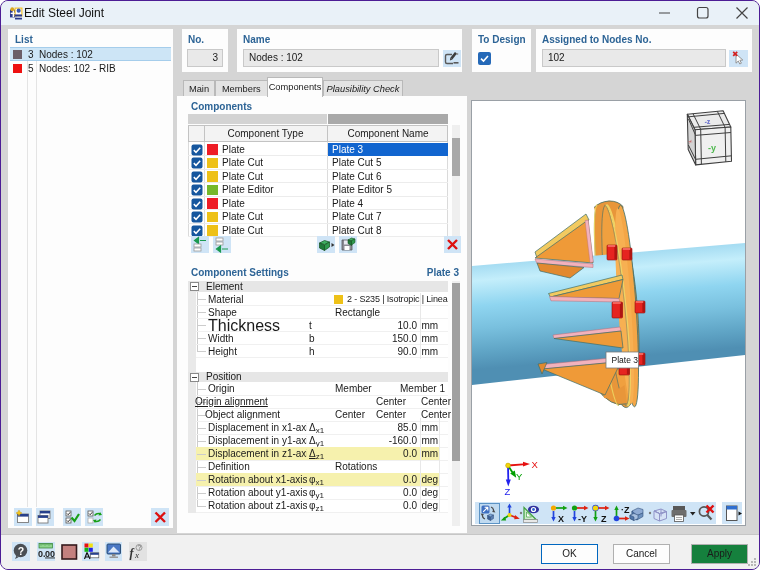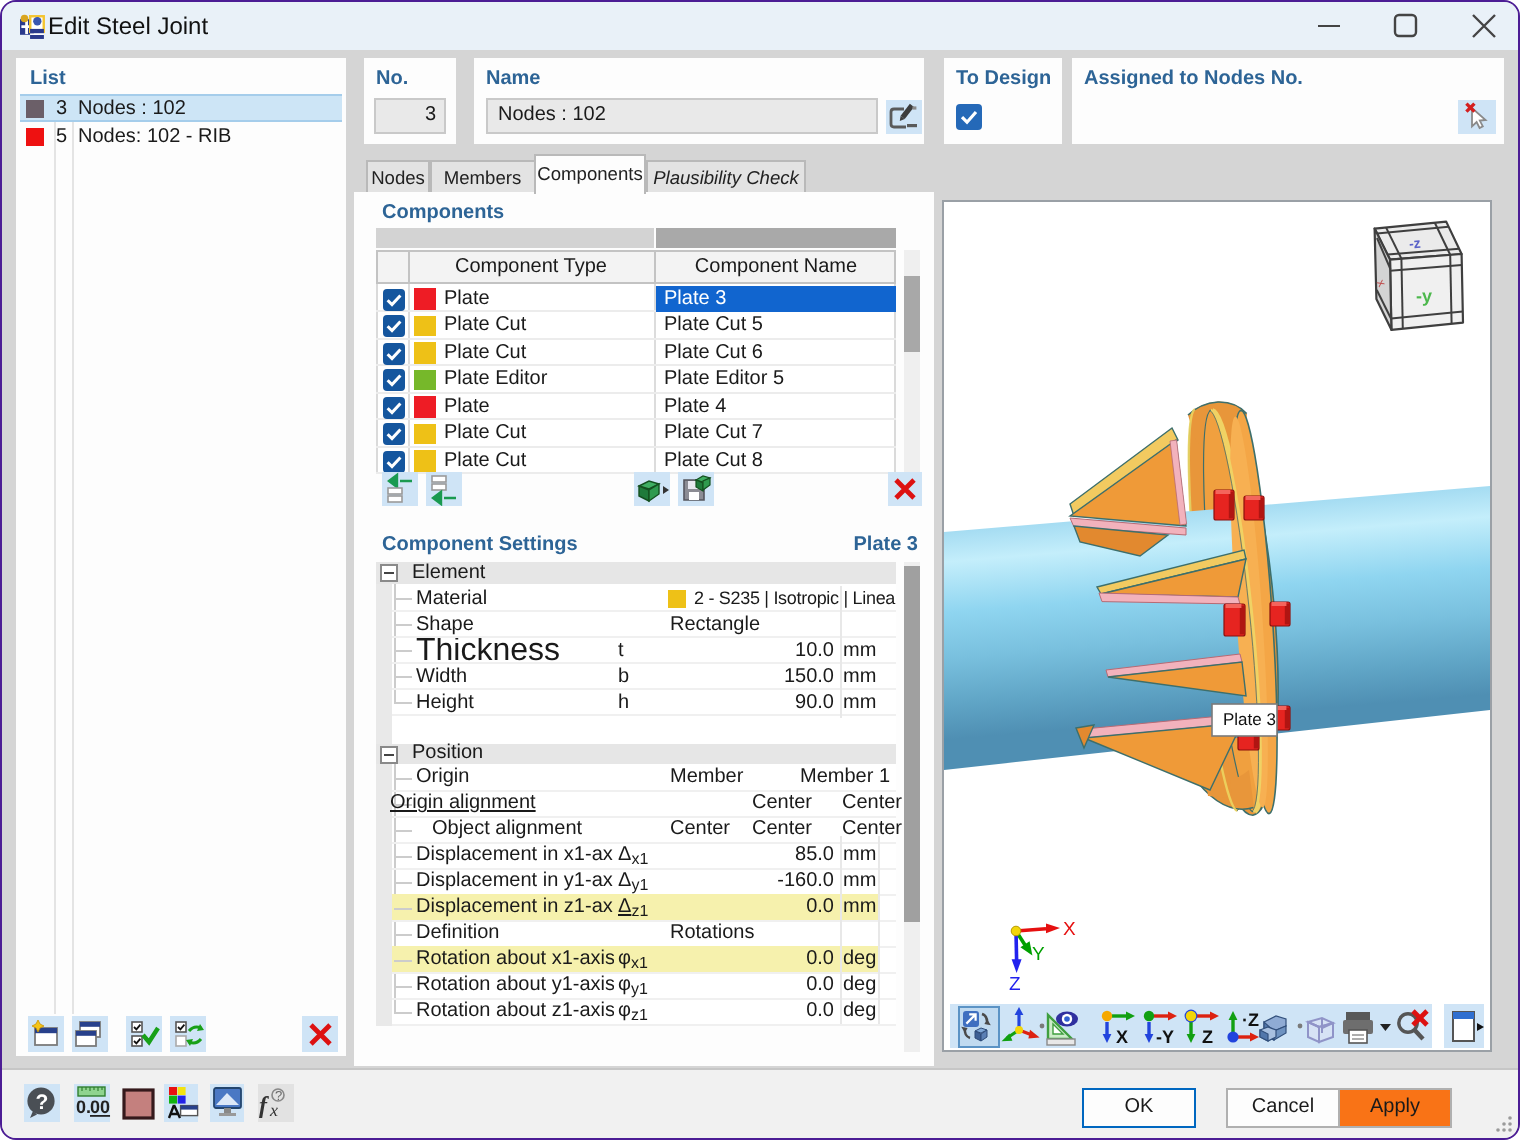--- a/index.html
+++ b/index.html
@@ -105,27 +105,28 @@
 
   <div class="panel" style="left:471px;top:28px;width:59px;height:43px;"></div>
   <div class="bluelabel" style="left:477px;top:33px;">To Design</div>
   <div class="abs" style="left:477px;top:51px;width:13px;height:13px;background:#2569b8;border-radius:2px;"></div>
   <svg class="abs" style="left:477px;top:51px" width="13" height="13" viewBox="0 0 13 13">
       <path d="M3 6.6 L5.5 9.1 L10 4" fill="none" stroke="#fff" stroke-width="1.6"></path>
     </svg>
 
   <div class="panel" style="left:535px;top:28px;width:216px;height:43px;"></div>
   <div class="bluelabel" style="left:541px;top:33px;">Assigned to Nodes No.</div>
+  <div class="input" style="left:541px;top:48px;width:184px;height:18px;padding-left:5px;">102</div>
   <div class="ibtn" style="left:728px;top:49px;width:19px;height:17px;"></div>
   <svg class="abs" style="left:728px;top:49px" width="19" height="17" viewBox="0 0 19 17">
     <path d="M7 4 L7 13.2 L9.3 11 L10.8 14 L12.4 13.2 L10.9 10.3 L13.8 10 Z" fill="#fff" stroke="#8a8a8a" stroke-width="0.9"></path>
     <path d="M4.2 1.8 L8.2 5.8 M8.2 1.8 L4.2 5.8" stroke="#d42020" stroke-width="1.7"></path>
   </svg>
 
-  <div class="tab" style="left:182px;top:79px;width:32px;height:16px;line-height:16px;">Nodes</div>
+  <div class="tab" style="left:182px;top:79px;width:32px;height:16px;line-height:16px;">Main</div>
   <div class="tab" style="left:214px;top:79px;width:52.5px;height:16px;line-height:16px;">Members</div>
   <div class="tab" style="left:322px;top:79px;width:80px;height:16px;line-height:16px;white-space:nowrap;font-style:italic;">Plausibility Check</div>
 
   <div class="panel" style="left:176px;top:95px;width:290px;height:437px;"></div>
   <div class="tab" style="left:266px;top:76px;width:56px;height:20px;line-height:19px;background:#fdfdfd;border-color:#b9b9b9;">Components</div>
 
   <div class="bluelabel" style="left:190px;top:100px;">Components</div>
   <div class="abs" style="left:187px;top:113px;width:139px;height:10px;background:#d3d3d3;"></div>
   <div class="abs" style="left:327px;top:113px;width:120px;height:10px;background:#a9a9a9;"></div>
   <div class="abs" style="left:187px;top:124px;width:260px;height:17px;background:#f3f3f3;border:1px solid #c3c3c3;box-sizing:border-box;"></div>
@@ -292,21 +293,21 @@
   <div class="txt" style="left:207px;top:381px;line-height:13px;font-size:10px;width:99px;overflow:hidden;">Origin</div>
   <div class="txt" style="left:334px;top:381px;line-height:13px;font-size:10px;">Member</div>
   <div class="txt" style="left:399px;top:381px;line-height:13px;font-size:10px;">Member 1</div>
   <div class="abs" style="left:196px;top:400.5px;width:9px;height:1px;background:#cccccc;"></div>
   <div class="abs" style="left:195px;top:406.6px;width:252px;height:0.8px;background:#f0f0f0;"></div>
   <div class="txt" style="left:194px;top:394px;line-height:13px;font-size:10px;width:99px;overflow:hidden;text-decoration:underline;">Origin alignment</div>
   <div class="txt" style="left:375px;top:394px;line-height:13px;font-size:10px;">Center</div>
   <div class="txt" style="left:420px;top:394px;line-height:13px;font-size:10px;">Center</div>
   <div class="abs" style="left:196px;top:413.5px;width:9px;height:1px;background:#cccccc;"></div>
   <div class="abs" style="left:195px;top:419.6px;width:252px;height:0.8px;background:#f0f0f0;"></div>
-  <div class="txt" style="left:215px;top:407px;line-height:13px;font-size:10px;width:99px;overflow:hidden;">Object alignment</div>
+  <div class="txt" style="left:204px;top:407px;line-height:13px;font-size:10px;width:99px;overflow:hidden;">Object alignment</div>
   <div class="txt" style="left:334px;top:407px;line-height:13px;font-size:10px;">Center</div>
   <div class="txt" style="left:375px;top:407px;line-height:13px;font-size:10px;">Center</div>
   <div class="txt" style="left:420px;top:407px;line-height:13px;font-size:10px;">Center</div>
   <div class="abs" style="left:196px;top:426.5px;width:9px;height:1px;background:#cccccc;"></div>
   <div class="abs" style="left:195px;top:432.6px;width:252px;height:0.8px;background:#f0f0f0;"></div>
   <div class="txt" style="left:207px;top:420px;line-height:13px;font-size:10px;width:99px;overflow:hidden;">Displacement in x1-axis</div>
   <div class="txt" style="left:308px;top:420px;line-height:13px;font-size:10px;text-align:right;">Δ<span style="font-size:8px;vertical-align:-2px;">x1</span></div>
   <div class="txt" style="left:330px;top:420px;line-height:13px;font-size:10px;width:86px;text-align:right;">85.0</div>
   <div class="txt" style="left:420.5px;top:420px;line-height:13px;font-size:10px;">mm</div>
   <div class="abs" style="left:196px;top:439.5px;width:9px;height:1px;background:#cccccc;"></div>
@@ -582,21 +583,21 @@
   <rect x="7.5" y="12" width="3.5" height="2.5" fill="#888"></rect>
         <rect x="5" y="14.5" width="8.5" height="1.5" fill="#999"></rect>
   </g>
   <text x="117.5" y="14.5" font-size="12" font-style="italic" font-family="Liberation Serif,serif" fill="#333" font-weight="bold">f</text>
   <text x="123" y="16" font-size="9" font-style="italic" font-family="Liberation Serif,serif" fill="#333">x</text>
   <circle cx="127" cy="5.5" r="3" fill="none" stroke="#888" stroke-width="0.8"></circle>
       <text x="125.5" y="8" font-size="6.5" fill="#666">?</text>
   </svg>
   <div class="abs" style="left:540px;top:543px;width:57px;height:20px;background:#fdfdfd;border:1px solid #0067c0;box-sizing:border-box;text-align:center;line-height:18px;">OK</div>
   <div class="abs" style="left:612px;top:543px;width:57px;height:20px;background:#fdfdfd;border:1px solid #b0b0b0;box-sizing:border-box;text-align:center;line-height:18px;">Cancel</div>
-  <div class="abs" style="left:668px;top:543px;width:57px;height:20px;background:#f97316;border:1px solid #b0b0b0;box-sizing:border-box;text-align:center;line-height:18px;">Apply</div>
+  <div class="abs" style="left:690px;top:543px;width:57px;height:20px;background:#15803d;border:1px solid #b0b0b0;box-sizing:border-box;text-align:center;line-height:18px;">Apply</div>
   <svg class="abs" style="left:746px;top:556px" width="10" height="10" viewBox="0 0 10 10">
     <g fill="#9a9a9a">
         <circle cx="8" cy="2" r="0.9"></circle>
         <circle cx="5" cy="5" r="0.9"></circle>
         <circle cx="8" cy="5" r="0.9"></circle>
         <circle cx="2" cy="8" r="0.9"></circle>
         <circle cx="5" cy="8" r="0.9"></circle>
         <circle cx="8" cy="8" r="0.9"></circle>
       </g>
   </svg>

